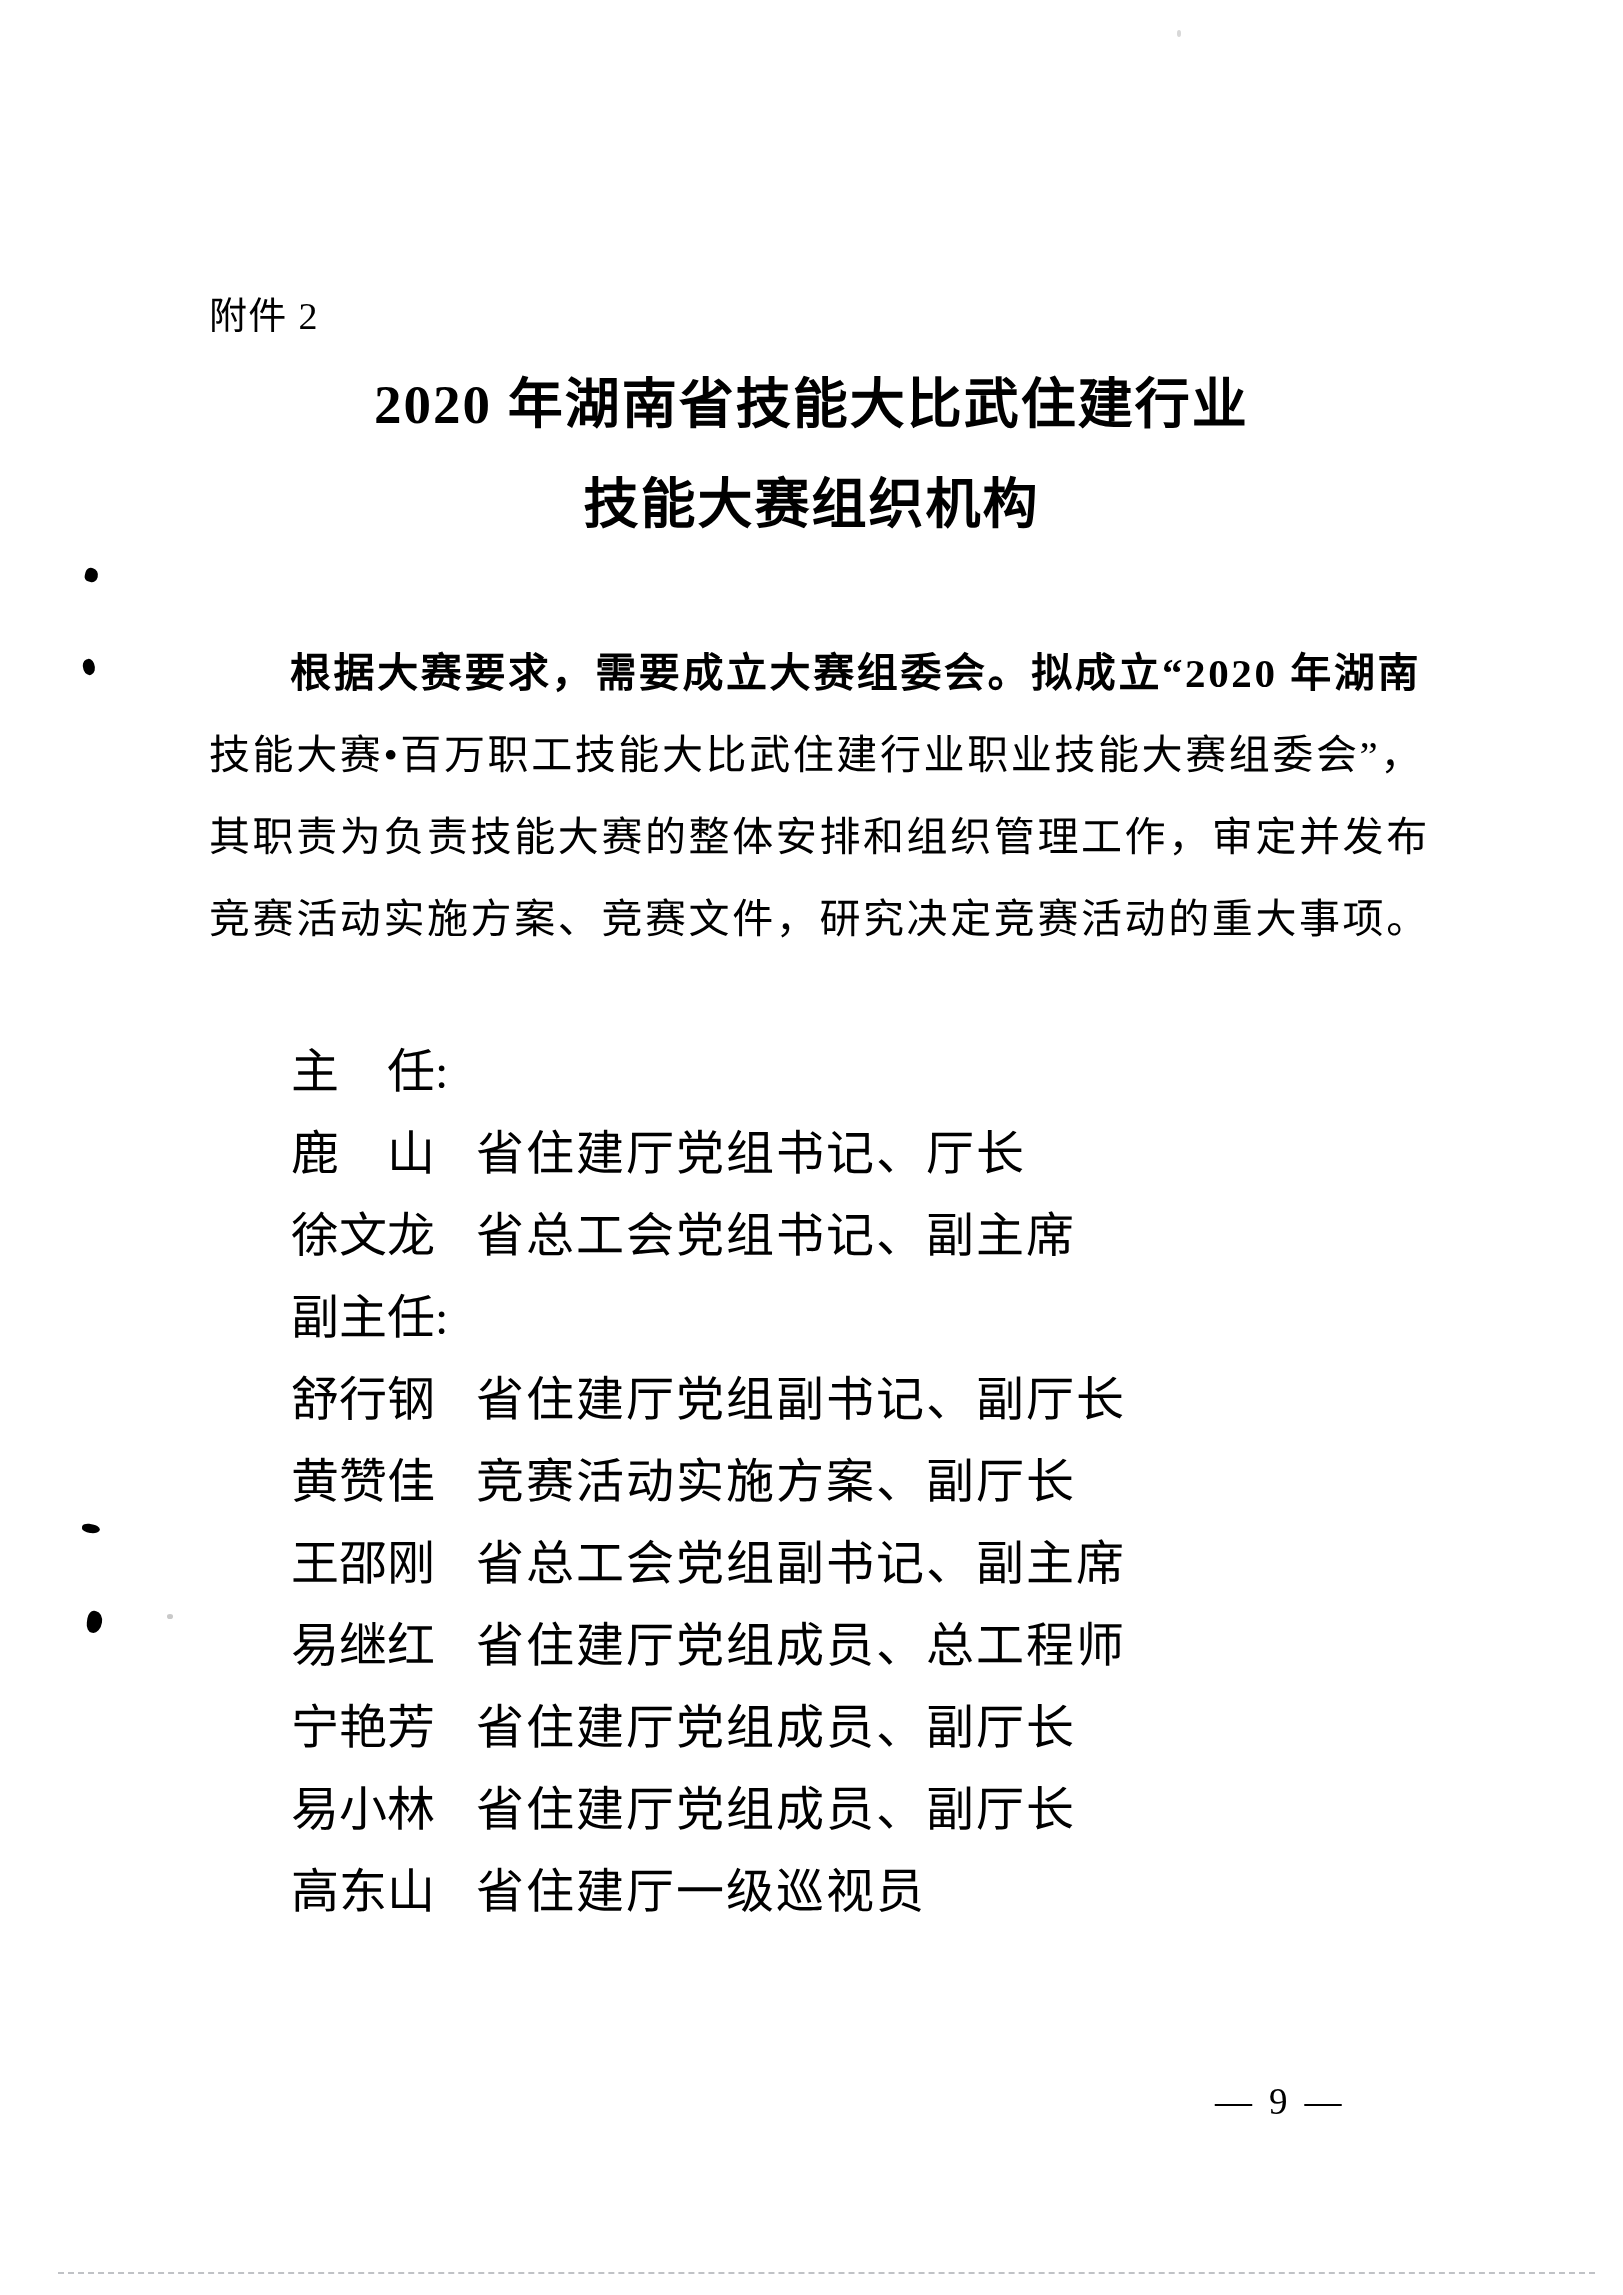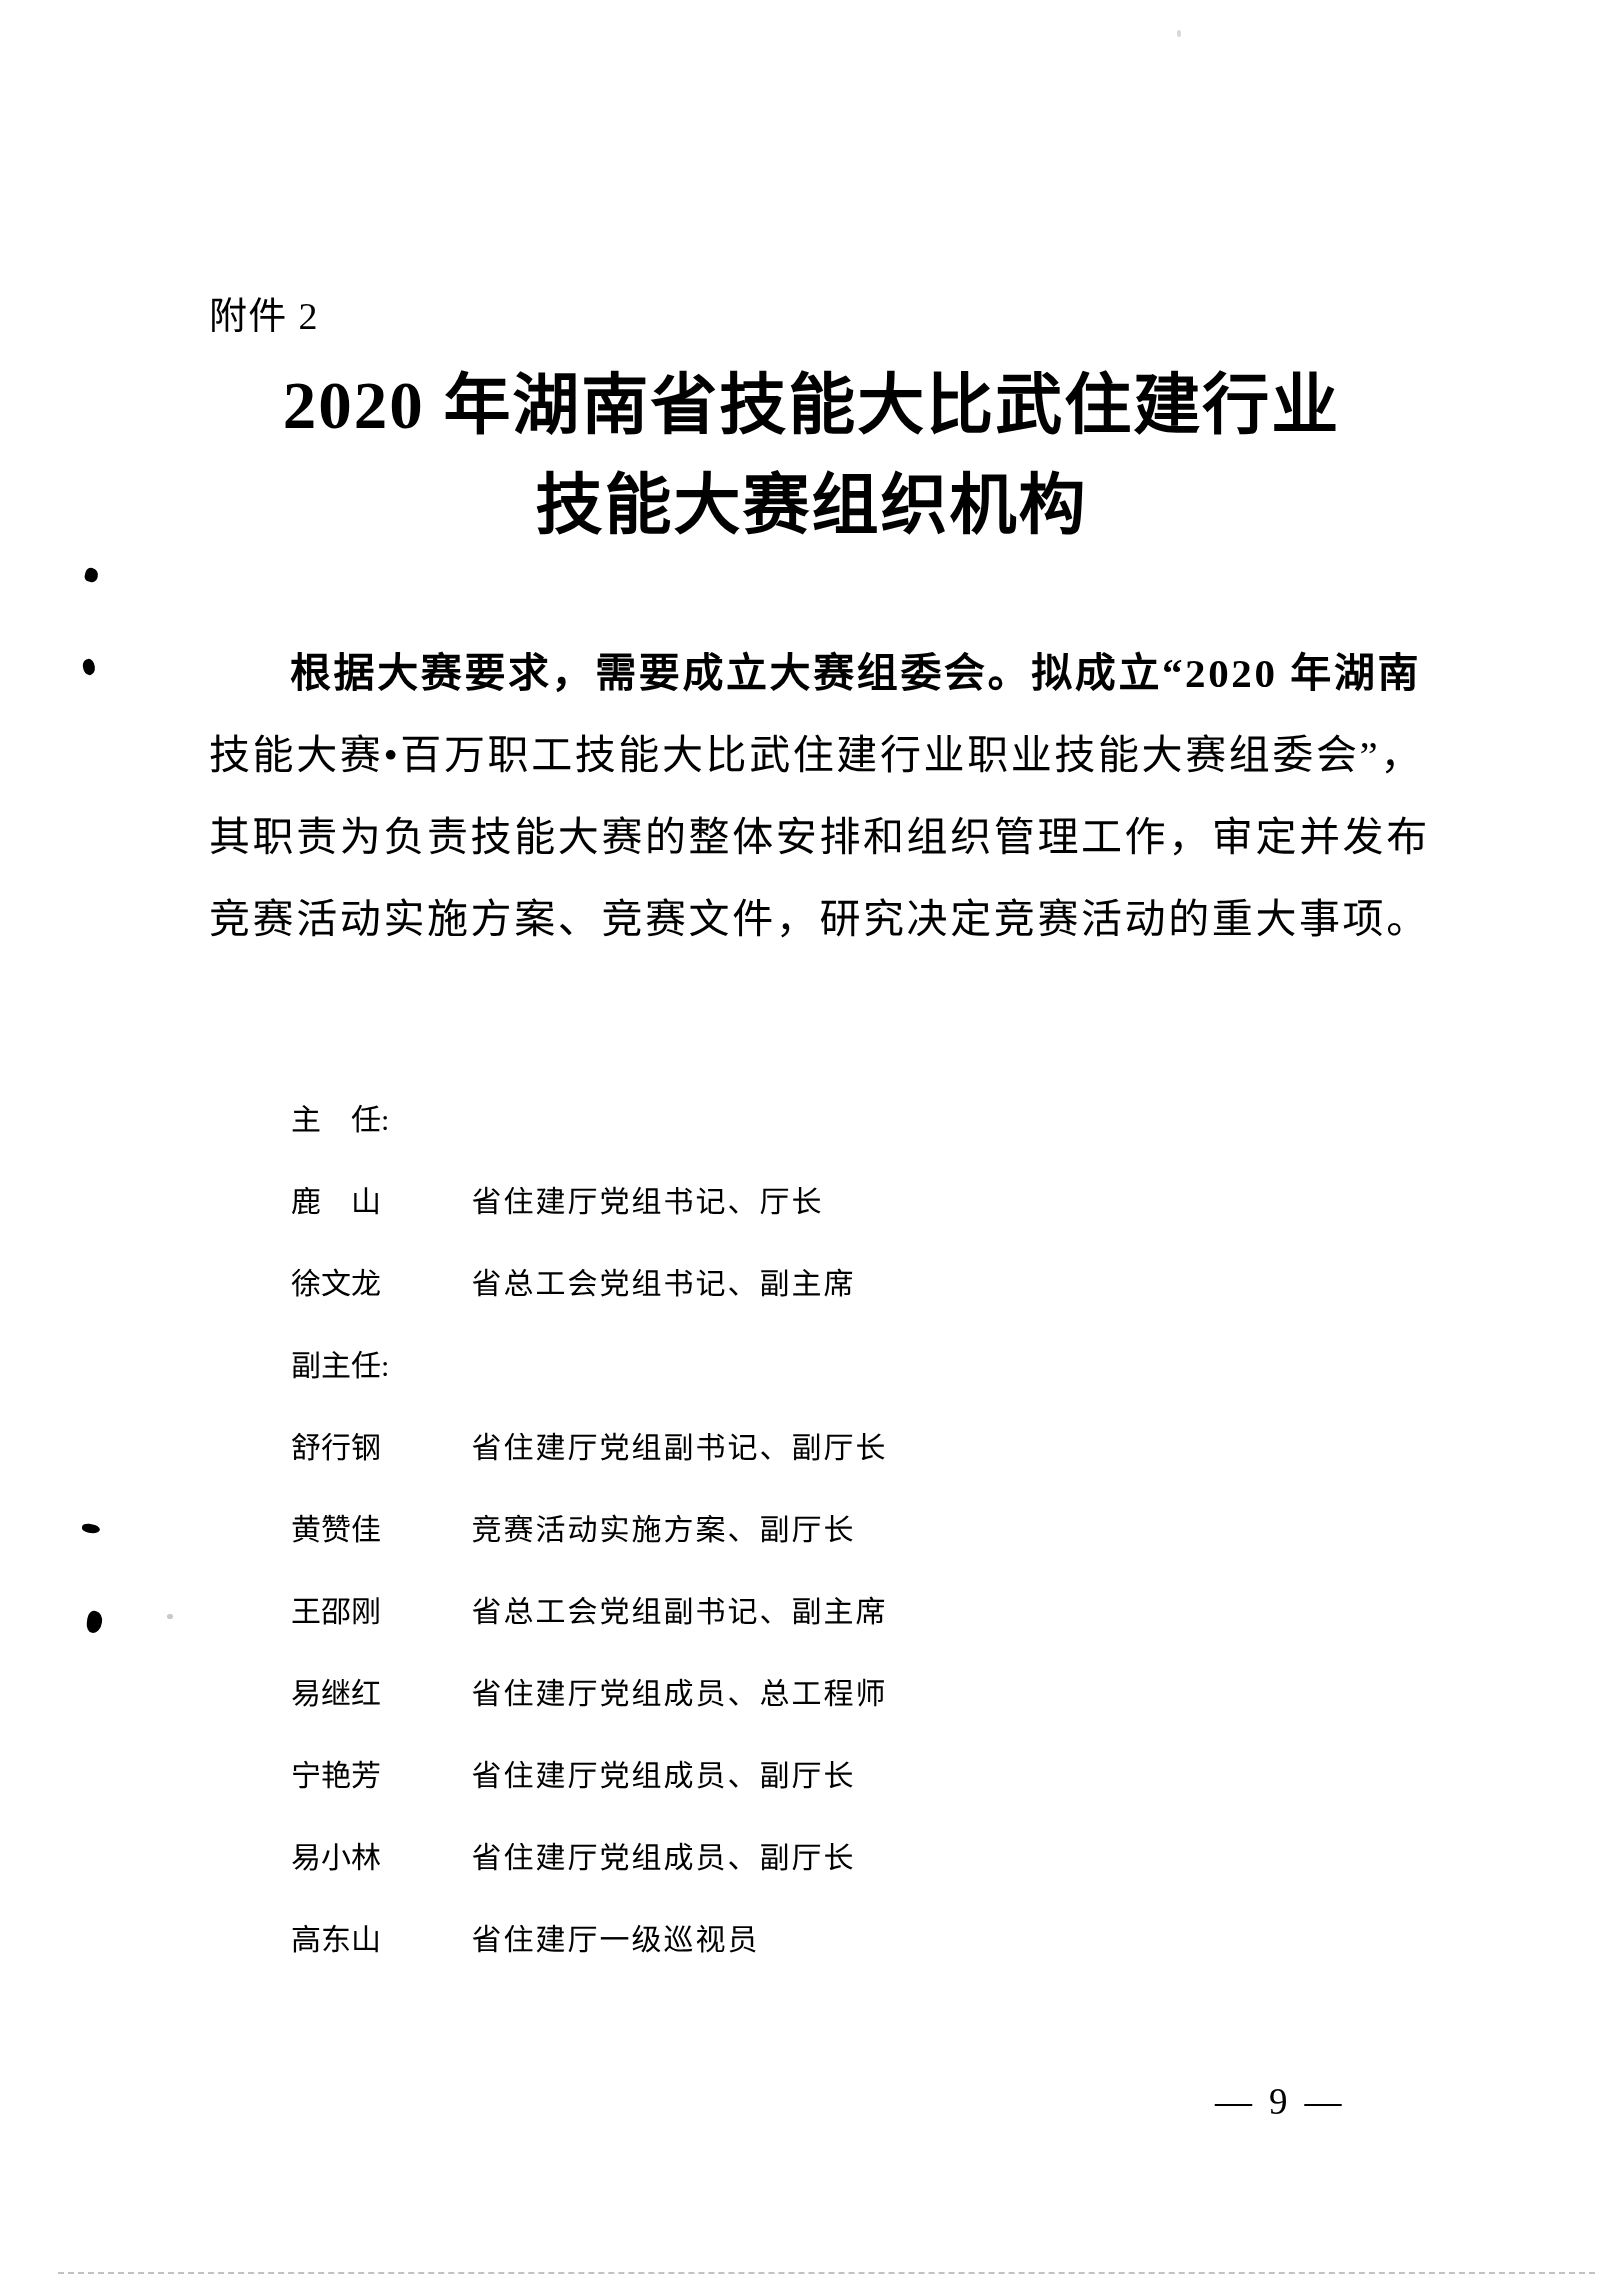--- a/index.html
+++ b/index.html
@@ -24,21 +24,21 @@
     line-height: 47px;
     letter-spacing: 1.3px;
     white-space: nowrap;
   }
   .title-line {
     position: absolute;
     left: 0;
     width: 100%;
     text-align: center;
     font-weight: bold;
-    font-size: 67px;
+    font-size: 55px;
     line-height: 60px;
     letter-spacing: 2px;
     white-space: nowrap;
   }
   .title-line-1 { top: 375px; }
   .title-line-2 { top: 475px; font-family: Liberation Serif, serif; }
   .paragraph {
     position: absolute;
     left: 209px;
     top: 632px;
@@ -48,22 +48,22 @@
   }
   .pline {
     height: 82px;
     line-height: 82px;
     white-space: nowrap;
   }
   .pline.indent { padding-left: 81px; font-weight: bold; }
   .member-list {
     position: absolute;
     left: 291px;
-    top: 1079px;
-    font-size: 30px;
+    top: 1031px;
+    font-size: 48px;
   }
   .member-row {
     height: 82px;
     line-height: 82px;
     white-space: nowrap;
   }
   .member-name {
     display: inline-block;
     width: 173px;
     letter-spacing: 0;

